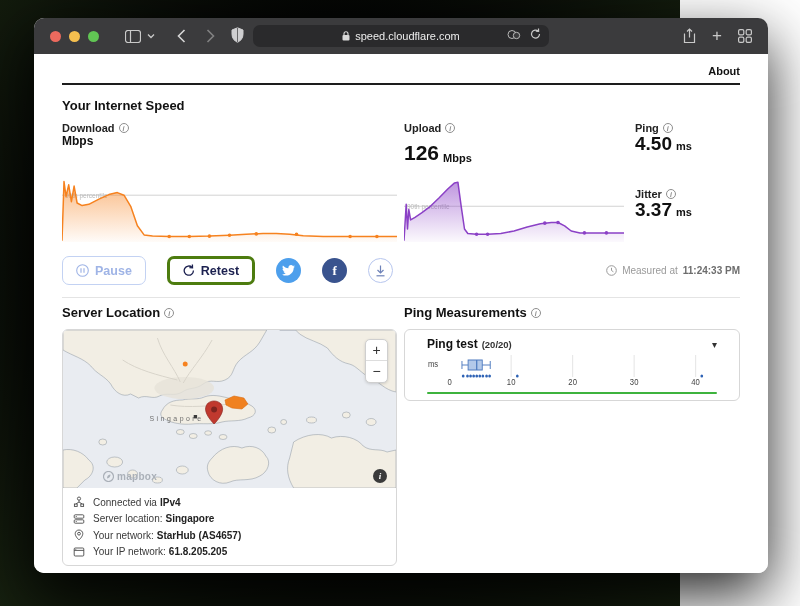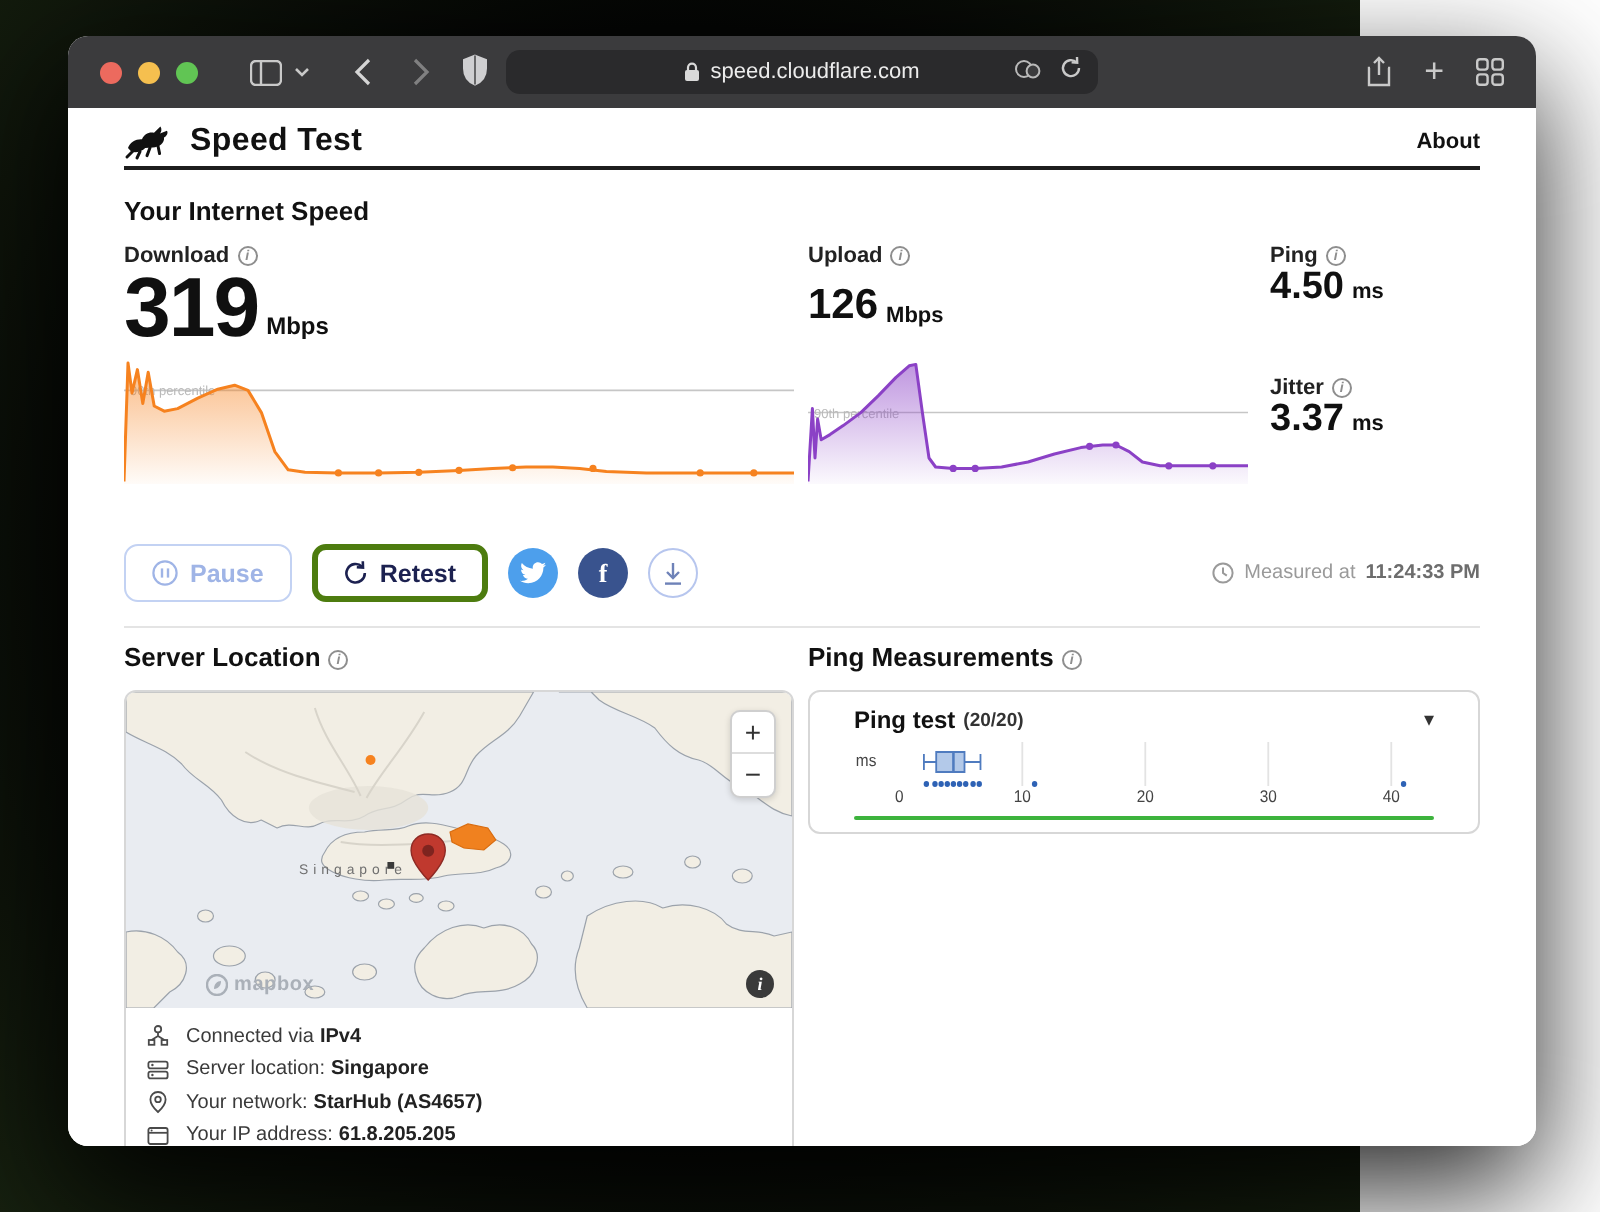--- a/index.html
+++ b/index.html
@@ -40,21 +40,21 @@
   .m-label { font-size:11px; font-weight:bold; color:#222; }
   .metric-top { height:52px; }
   .val-row { display:flex; align-items:flex-end; gap:4px; }
   .v-big { font-size:42px; font-weight:bold; color:#101010; line-height:40px; letter-spacing:-1px;}
   .v-mid { font-size:21px; font-weight:bold; color:#101010; line-height:26px; margin-top:6px;}
   .v-sml { font-size:19px; font-weight:bold; color:#101010; line-height:20px; }
   .v-unit { font-size:12px; font-weight:bold; color:#101010; padding-bottom:4px; }
   .v-unit2 { font-size:11px; font-weight:bold; padding-bottom:2px; }
   .chart { width:100%; height:65px; margin-top:3px; display:block; }
   .jitter-block { margin-top:14px; }
-  .controls-row { margin-top:30px; display:flex; align-items:center; gap:10px; }
+  .controls-row { margin-top:14px; display:flex; align-items:center; gap:21px; }
   .btn { display:flex; align-items:center; gap:6px; height:29px; padding:0 13px;
     border-radius:7px; background:#fff; font-size:12.5px; font-weight:bold; cursor:pointer; }
   .btn-pause { border:1px solid #c3d2f3; color:#9fb4e6; }
   .btn-retest { border:3px solid #4d7c0f; color:#1c2150; }
   .circ { width:25px; height:25px; border-radius:50%; display:flex; align-items:center;
     justify-content:center; cursor:pointer; }
   .c-tw { background:#4d9fec; } .c-fb { background:#39538e; color:#fff; font-weight:bold; font-size:13px; font-family:"Liberation Serif",serif; }
   .c-dl { background:#fff; border:1px solid #b7c6ee; }
   .measured { margin-left:auto; display:flex; align-items:center; gap:5px; font-size:10px; color:#9a9a9a; }
   .measured b { color:#6d6d6d; }
@@ -167,39 +167,31 @@
                 <rect x="8.2" y="8.2" width="5.2" height="5.2" rx="1.4"></rect>
               </g>
             </svg>
         </span>
       </div>
     </div>
 
     <div class="page">
 
       <div class="site-header">
-        <div class="logo">
-          <svg width="25" height="18" viewBox="0 0 25 18">
-            <path d="M2,12 C3,9 6,7.4 9,7.6 C10,5.2 12.5,3.8 15,4.4 L18.2,1.2 C19,2.4 18.8,3.8 18,4.8 L21.5,3.4 C22.2,4.6 21.4,6 20,6.8 C20.4,9.6 17.6,11.6 14.4,11.8 L10.6,12 C9,13.8 6,14.6 3.6,13.8 Z" fill="#111"></path>
-            <path d="M4.5,13.5 L1.5,16.5 M8,13.8 L6.5,17 M13,11.9 L11.5,15.8 M17,11 L17.8,14.8" stroke="#111" stroke-width="1.5" fill="none" stroke-linecap="round"></path>
-          </svg>
-          <span class="site-title">Speed Test</span>
-        </div>
         <span class="about">About</span>
       </div>
 
       <div class="sec-title">Your Internet Speed</div>
 
       <div class="metrics">
 
         <div>
           <div class="metric-top">
             <div class="m-label"><span>Download</span><span class="info">i</span></div>
             <div class="val-row">
-              <span class="v-big">319</span>
               <span class="v-unit">Mbps</span>
             </div>
           </div>
           <svg class="chart" preserveAspectRatio="none" viewBox="0 0 335 65">
               <defs>
                 <linearGradient id="grad-download" x1="0" y1="0" x2="0" y2="1">
                   <stop offset="0%" stop-color="#f6821f" stop-opacity="0.55"></stop>
                   <stop offset="100%" stop-color="#f6821f" stop-opacity="0.03"></stop>
                 </linearGradient>
               </defs>
@@ -391,21 +383,21 @@
                     <circle cx="6" cy="4.7" r="1.4" fill="none" stroke="#4a4a4a" stroke-width="0.9"></circle>
                   </svg>
                 <span><span>Your network:</span><b>StarHub (AS4657)</b></span>
               </div>
               <div class="d-row">
                 <svg width="12" height="12" viewBox="0 0 12 12">
                     <rect x="1.2" y="2" width="9.6" height="8" rx="1" fill="none" stroke="#4a4a4a" stroke-width="0.9"></rect>
                     <line x1="1.2" y1="4.4" x2="10.8" y2="4.4" stroke="#4a4a4a" stroke-width="0.9"></line>
                     <circle cx="2.8" cy="3.2" r="0.5" fill="#4a4a4a"></circle>
                   </svg>
-                <span><span>Your IP address:</span><b>61.8.205.205</b></span>
+                <span><span>Your IP network:</span><b>61.8.205.205</b></span>
               </div>
             </div>
           </div>
         </div>
 
         <div>
           <h3><span>Ping Measurements</span><span class="info">i</span></h3>
           <div class="card ping-card">
             <div class="ping-head">
               <span class="ping-title">Ping test</span>

